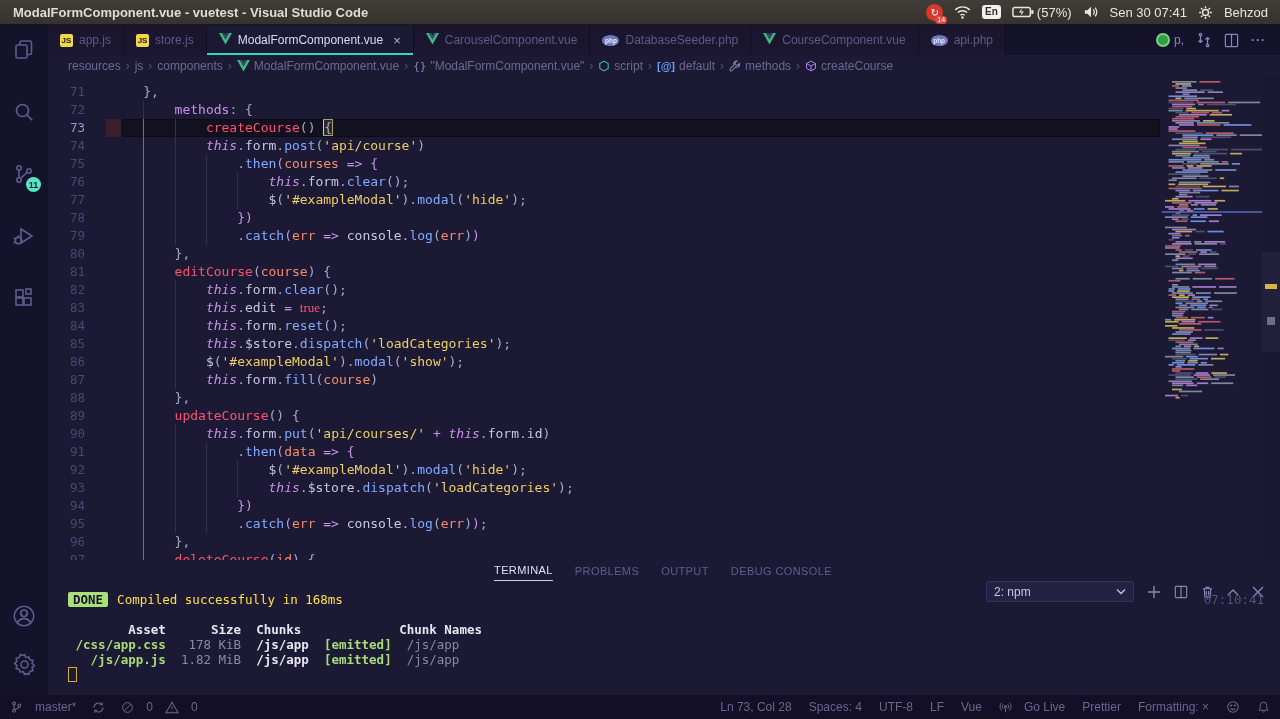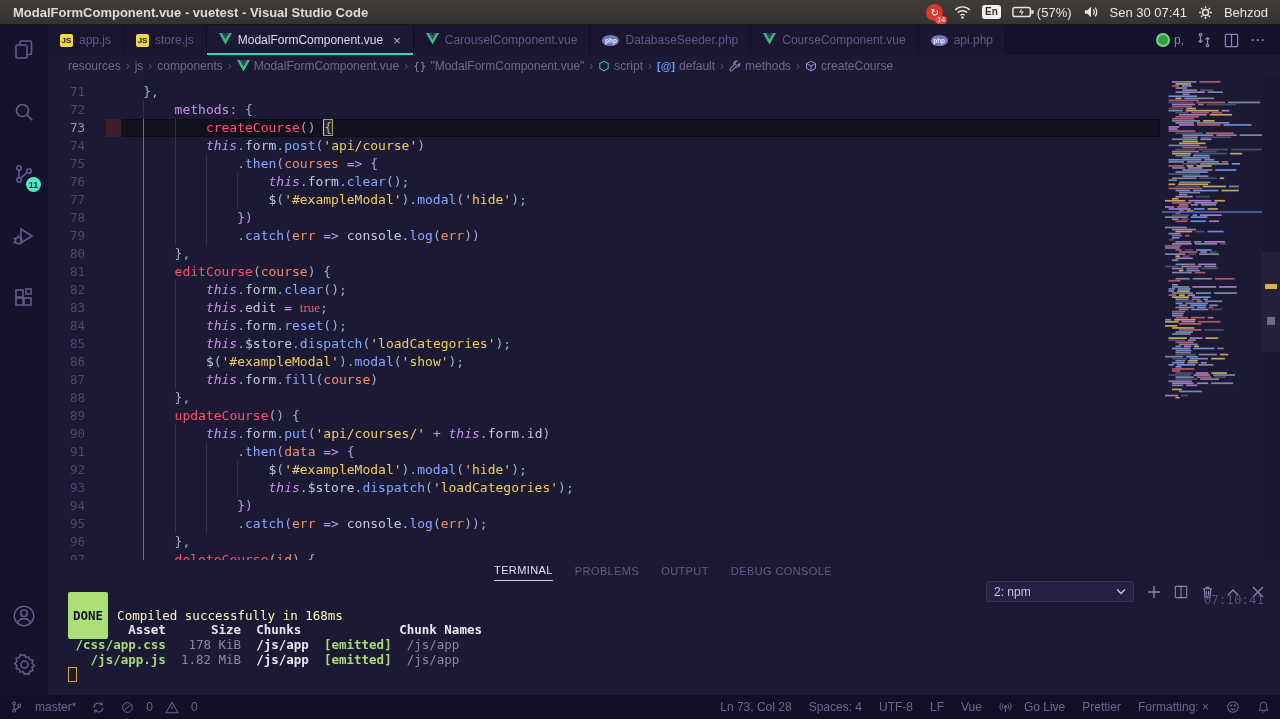--- a/index.html
+++ b/index.html
@@ -81,22 +81,22 @@
   .ptab{font-size:11px;letter-spacing:.4px;color:#625c8a;margin-right:22px;padding:4px 0;cursor:pointer;}
   .ptab.active{color:#e2dff4;border-bottom:1px solid #cfcbe8;}
   .pright{margin-left:auto;display:flex;align-items:center;gap:13px;padding-right:16px;color:#8a84b8;}
   .tpick{width:148px;height:21px;background:#252143;border:1px solid #37325e;border-radius:2px;
        display:flex;align-items:center;font-size:12px;color:#c9c5e4;padding:0 7px;box-sizing:border-box;}
   .tpick .chev{margin-left:auto;}
   .pbody{position:relative;font:12.5px/15px "DejaVu Sans Mono",monospace;color:#bfbad8;
        padding:6px 0 0 20px;}
   .tl{height:15px;white-space:pre;}
   .donebadge{display:inline-block;background:#abe077;color:#15122c;font-weight:bold;
-       padding:16px 5px;border-radius:2px;margin-right:9px;}
-  .donetext{color:#fef9c3;}
+       padding:0 5px;border-radius:2px;margin-right:9px;}
+  .donetext{color:#fde047;}
   .t-th{color:#e8e6f2;font-weight:bold;} .t-tg{color:#a9dc76;font-weight:bold;}
   .t-td{color:#8d87a8;} .t-tw{color:#e8e6f2;font-weight:bold;} .t-sp{color:#bfbad8;}
   .tcursor{display:inline-block;width:7px;height:13px;border:1px solid #d0a93f;vertical-align:-2px;}
   .ptime{position:absolute;top:6px;right:16px;color:#55507a;font:12.5px "DejaVu Sans Mono",monospace;}
   
   .statusbar{position:absolute;left:0;right:0;bottom:0;height:24px;background:#130f26;
        display:flex;align-items:center;font-size:12px;color:#6c6790;padding:0 10px;box-sizing:border-box;}
   .sitem{display:flex;align-items:center;gap:12px;margin-right:16px;cursor:pointer;white-space:nowrap;}
   .sright{margin-left:auto;display:flex;align-items:center;}
   .sright .sitem{margin-right:0;margin-left:17px;}

